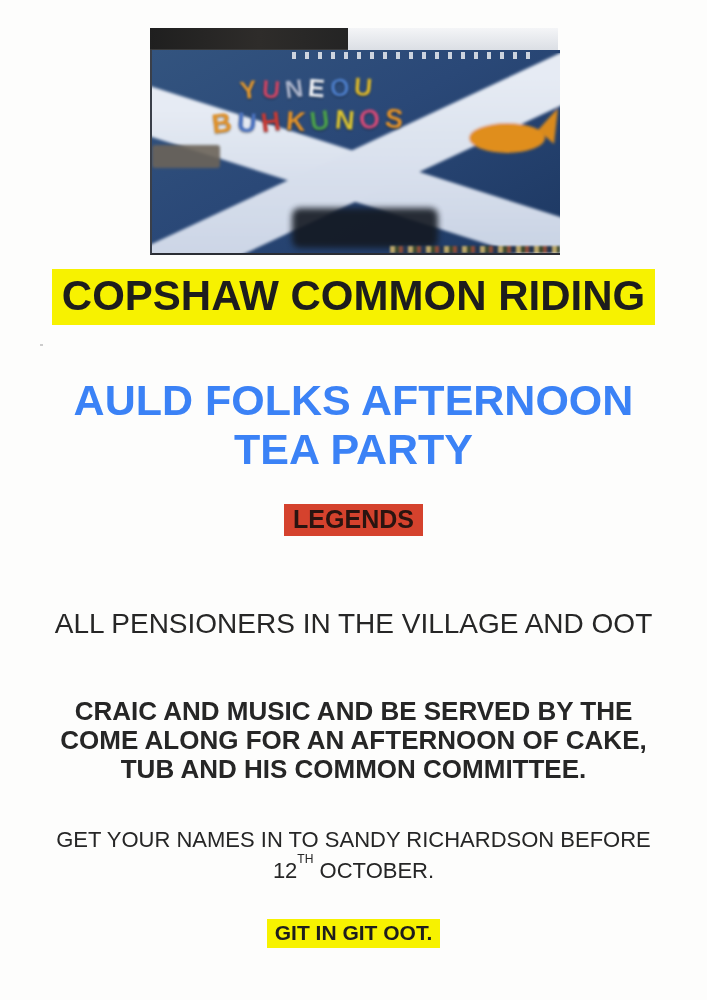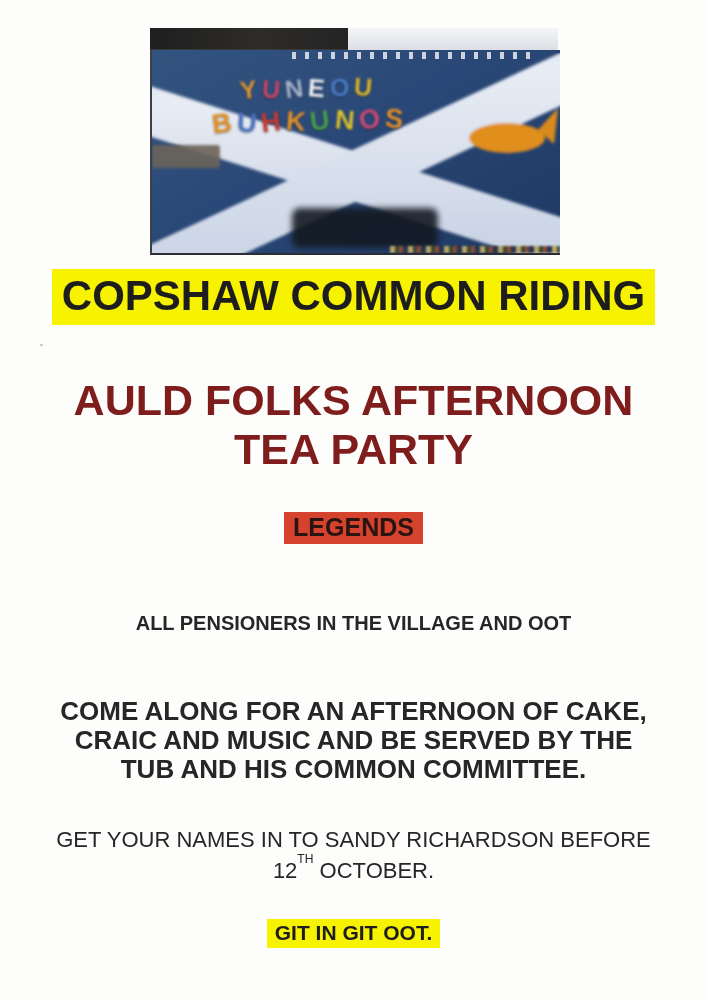--- a/index.html
+++ b/index.html
@@ -67,27 +67,27 @@
     display:inline-block;background:#f7f200;color:#1d1d1d;
     padding:3px 10px 5px 10px;
   }
   .hl-red{
     display:inline-block;background:#d5422d;color:#2a1410;
     padding:1px 9px 2px 9px;
   }
   .title-band{top:269px;}
   .title-band .hl-yellow{font-size:42px;font-weight:bold;letter-spacing:0px;}
 
-  .heading{top:376px;font-size:43px;font-weight:bold;line-height:49px;color:#7f1d1d;}
+  .heading{top:376px;font-size:43px;font-weight:bold;line-height:49px;color:#3b82f6;}
 
   .when{top:504px;font-size:25px;font-weight:bold;line-height:29px;}
-  .when .venue-line{margin-top:8px;}
+  .when .venue-line{margin-top:0;}
   .when .hl-red{font-size:25px;font-weight:bold;}
 
-  .invited{top:609px;font-size:20px;font-weight:bold;line-height:29px;}
+  .invited{top:609px;font-size:28px;font-weight:normal;line-height:29px;}
 
   .description{top:697px;font-size:26px;font-weight:bold;line-height:29px;}
 
   .names{top:827px;font-size:22px;font-weight:normal;line-height:26px;}
 
   .footer-band{top:893px;}
   .footer-band .hl-yellow{font-size:21px;font-weight:bold;padding:2px 8px 3px 8px;margin-top:26px;}
 
   sup.ord{font-size:55%;position:relative;top:-0.55em;letter-spacing:0;}
 
@@ -157,22 +157,22 @@
     <div class="venue-line">
       <span class="hl-red">LEGENDS</span>
     </div>
   </div>
 
   <div class="block invited">
     <div>ALL PENSIONERS IN THE VILLAGE AND OOT</div>
   </div>
 
   <div class="block description">
+    <div>CRAIC AND MUSIC AND BE SERVED BY THE</div>
     <div>COME ALONG FOR AN AFTERNOON OF CAKE,</div>
-    <div>CRAIC AND MUSIC AND BE SERVED BY THE</div>
     <div>TUB AND HIS COMMON COMMITTEE.</div>
   </div>
 
   <div class="block names">
     <div>GET YOUR NAMES IN TO SANDY RICHARDSON BEFORE</div>
     <div><span>12</span><sup class="ord">TH</sup><span> OCTOBER.</span></div>
   </div>
 
   <div class="block footer-band">
     <span class="hl-yellow">GIT IN GIT OOT.</span>

